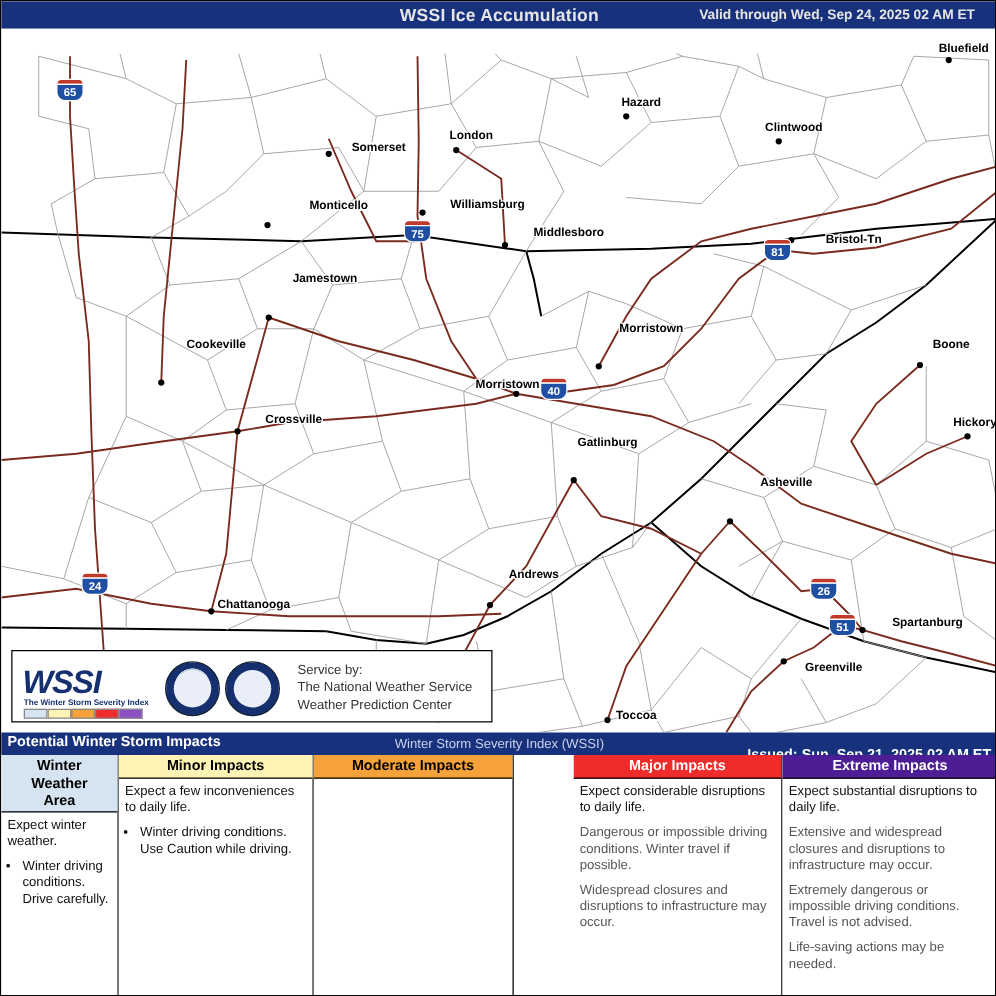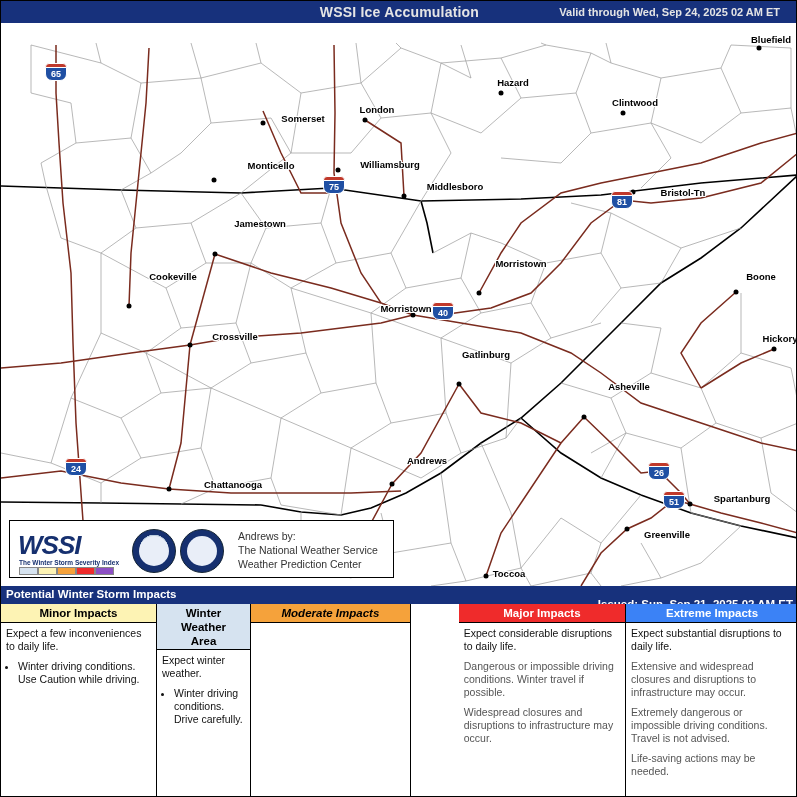--- a/index.html
+++ b/index.html
@@ -256,21 +256,21 @@
   .legend .col .body p { margin: 0 0 7px 0; }
   .legend .col .body p.dim { color: #555; }
   .legend .col .body ul {
     margin: 0 0 6px 0;
     padding-left: 12px;
   }
   .legend .col .body li { margin-bottom: 6px; }
 
   .w-winter   { width: 100px; }
   .w-minor    { width: 166px; }
-  .w-moderate { width: 170px; font-style: italic; }
+  .w-moderate { width: 170px; }
   .w-major    { width: 178px; margin-left: 48px; }
   .w-extreme  { width: 183px; }
 </style>
 </head>
 <body>
 
 <div id="app">
 
   <div class="titlebar">
     <div class="title">WSSI Ice Accumulation</div>
@@ -452,21 +452,21 @@
       <div class="city-dot" style="left:458px;top:361px"></div>
       <div class="city-label" style="left:473px;top:331px">Gatlinburg</div>
 
       <div class="city-dot" style="left:583px;top:394px"></div>
       <div class="city-label" style="left:616px;top:363px">Asheville</div>
 
       <div class="city-dot" style="left:391px;top:461px"></div>
       <div class="city-label" style="left:414px;top:437px">Andrews</div>
 
       <div class="city-dot" style="left:168px;top:466px"></div>
-      <div class="city-label" style="left:220px;top:461px">Chattanooga</div>
+      <div class="city-label" style="left:190px;top:461px">Chattanooga</div>
 
       <div class="city-dot" style="left:689px;top:481px"></div>
       <div class="city-label" style="left:729px;top:475px">Spartanburg</div>
 
       <div class="city-dot" style="left:626px;top:506px"></div>
       <div class="city-label" style="left:654px;top:511px">Greenville</div>
 
       <div class="city-dot" style="left:485px;top:553px"></div>
       <div class="city-label" style="left:496px;top:550px">Toccoa</div>
     </div>
@@ -512,73 +512,74 @@
         <span style="background:#ef2b2b"></span>
         <span style="background:#8c4fc4"></span>
       </div>
       <div class="seal nws">
           <div class="seal-inner"></div>
         </div>
       <div class="seal noaa">
           <div class="seal-inner"></div>
         </div>
       <div class="created">
-        <div>Andrews by:</div>
+        <div>Service by:</div>
         <div>The National Weather Service</div>
         <div>Weather Prediction Center</div>
       </div>
     </div>
   </div>
 
   <div class="impacts-header">
     <div class="ih-left">Potential Winter Storm Impacts</div>
+    <div class="ih-center">Winter Storm Severity Index (WSSI)</div>
     <div class="ih-right">Issued: Sun, Sep 21, 2025 02 AM ET</div>
   </div>
 
   <div class="legend">
+
+    <div class="col w-winter">
+      <div class="cat two-line" style="background:#d6e3f0">
+        <span>Winter</span>
+        <span>Weather</span>
+        <span>Area</span>
+      </div>
+      <div class="body">
+        <p>Expect winter weather.</p>
+        <ul>
+          <li>Winter driving conditions. Drive carefully.</li>
+        </ul>
+      </div>
+    </div>
 
     <div class="col w-minor">
       <div class="cat" style="background:#fdf3b4">Minor Impacts</div>
       <div class="body">
         <p>Expect a few inconveniences to daily life.</p>
         <ul>
           <li>Winter driving conditions. Use Caution while driving.</li>
         </ul>
       </div>
     </div>
 
-    <div class="col w-winter">
-      <div class="cat two-line" style="background:#d6e3f0">
-        <span>Winter</span>
-        <span>Weather</span>
-        <span>Area</span>
-      </div>
-      <div class="body">
-        <p>Expect winter weather.</p>
-        <ul>
-          <li>Winter driving conditions. Drive carefully.</li>
-        </ul>
-      </div>
-    </div>
-
     <div class="col w-moderate">
       <div class="cat" style="background:#f5a23b">Moderate Impacts</div>
     </div>
 
     <div class="col w-major">
       <div class="cat" style="background:#ef2b2b;color:#ffffff">Major Impacts</div>
       <div class="body">
         <p>Expect considerable disruptions to daily life.</p>
         <p class="dim">Dangerous or impossible driving conditions. Winter travel if possible.</p>
         <p class="dim">Widespread closures and disruptions to infrastructure may occur.</p>
       </div>
     </div>
 
     <div class="col w-extreme">
-      <div class="cat" style="background:#3b82f6;color:#ffffff">Extreme Impacts</div>
+      <div class="cat" style="background:#4c1d95;color:#ffffff">Extreme Impacts</div>
       <div class="body">
         <p>Expect substantial disruptions to daily life.</p>
         <p class="dim">Extensive and widespread closures and disruptions to infrastructure may occur.</p>
         <p class="dim">Extremely dangerous or impossible driving conditions. Travel is not advised.</p>
         <p class="dim">Life-saving actions may be needed.</p>
       </div>
     </div>
 
   </div>
 </div>

